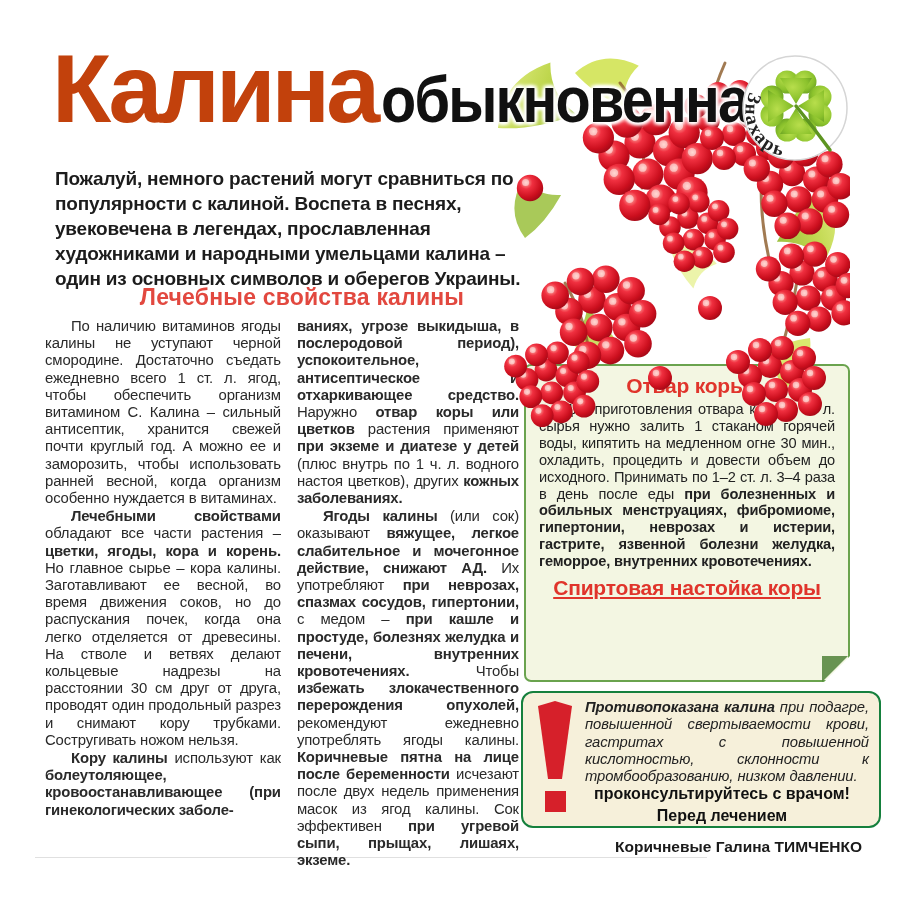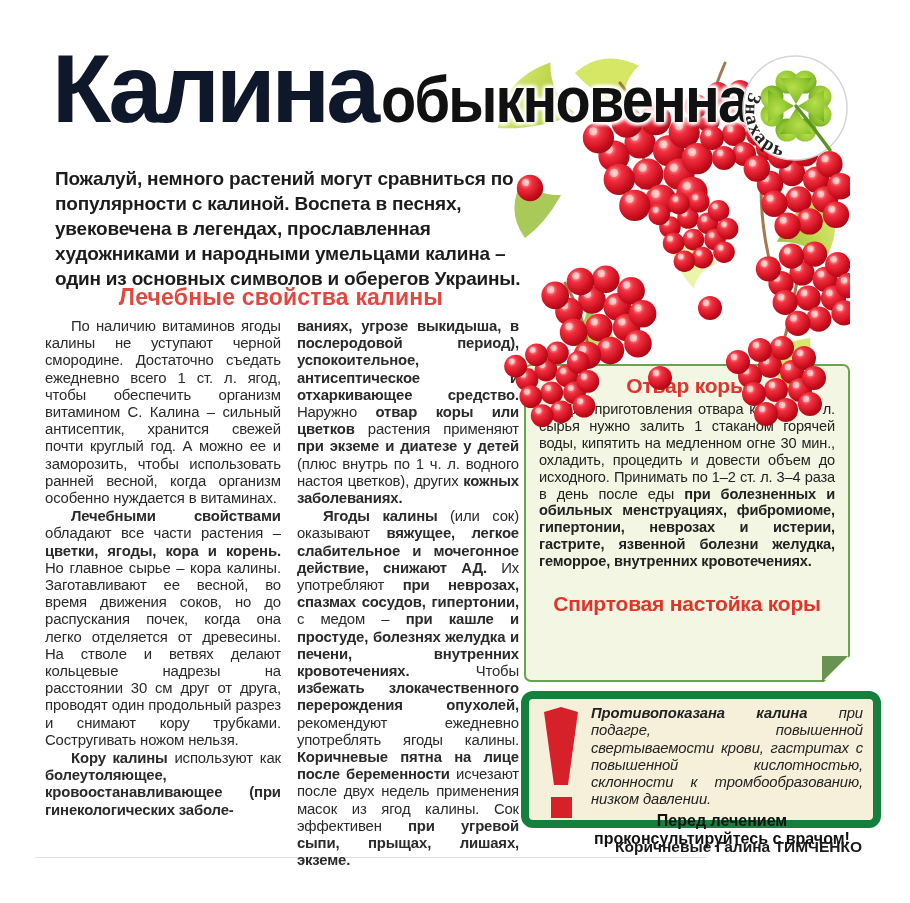--- a/index.html
+++ b/index.html
@@ -1,33 +1,33 @@
 <!DOCTYPE html>
 <html><head>
 <meta charset="utf-8">
 <style>
   html,body{margin:0;padding:0;background:#fff;}
   .page{position:relative;width:910px;height:903px;background:#ffffff;overflow:hidden;
         font-family:"Liberation Sans","DejaVu Sans",sans-serif;color:#2a2a2a;}
 
   
   .title-row{position:absolute;left:52px;top:40px;z-index:6;white-space:nowrap;}
-  .title-red{font-size:97px;font-weight:bold;color:#0f172a;letter-spacing:-4px;
+  .title-red{font-size:97px;font-weight:bold;color:#c2410c;letter-spacing:-4px;
              font-family:"Liberation Sans",sans-serif;line-height:1;}
   .title-black{font-size:64px;font-weight:bold;color:#111;letter-spacing:-2px;line-height:1;
                display:inline-block;transform:scaleX(.9);transform-origin:left bottom;
                text-shadow:0 0 5px #fff,0 0 7px #fff,2px 2px 4px #fff,-2px -2px 4px #fff,2px -2px 4px #fff,-2px 2px 4px #fff;}
 
   
   .intro{position:absolute;left:55px;top:166px;width:482px;z-index:6;
          font-size:19px;font-weight:bold;line-height:25px;color:#1c1c1c;letter-spacing:-.2px;
          text-shadow:0 0 4px #fff,0 0 6px #fff;}
 
   
-  .section-heading{position:absolute;left:81px;top:284px;width:400px;z-index:6;text-align:center;
+  .section-heading{position:absolute;left:102px;top:284px;width:400px;z-index:6;text-align:center;
          font-size:23px;font-weight:bold;color:#e2483f;letter-spacing:.2px;}
 
   
   .columns{position:absolute;left:45px;top:318px;width:474px;display:flex;gap:16px;z-index:3;}
   .col{text-align:justify;}
   .col-left{width:240px;}
   .col-mid{width:226px;}
   .col p{margin:0 0 1px 0;font-size:14.9px;line-height:17.2px;letter-spacing:-.15px;text-indent:26px;}
   .col p.noindent{text-indent:0;}
 
@@ -42,21 +42,21 @@
             background:#f3f6e2;border:2px solid #6aa34e;border-radius:7px;box-sizing:border-box;
             padding:6px 13px 8px 13px;
             clip-path:polygon(0 0,100% 0,100% calc(100% - 26px),calc(100% - 26px) 100%,0 100%);}
   .fold{position:absolute;left:822px;top:656px;width:0;height:0;z-index:2;
         border-left:26px solid #4f8138;border-bottom:26px solid transparent;opacity:.85;}
   .recipe-heading{font-size:21px;font-weight:bold;color:#e0342b;text-align:center;margin:2px 0 3px 0;letter-spacing:-.2px;}
   .recipe-text{font-size:14.6px;line-height:16.9px;text-align:justify;text-indent:24px;margin:0;color:#222;letter-spacing:-.15px;}
 
   
   .warnbox{position:absolute;left:521px;top:691px;width:360px;height:137px;z-index:5;
-           background:#f6f0da;border:8px solid #15803d;border-radius:12px;box-sizing:border-box;}
+           background:#f6f0da;border:2px solid #15803d;border-radius:12px;box-sizing:border-box;}
   .warn-icon{position:absolute;left:8px;top:6px;}
   .warn-text{margin:6px 10px 0 62px;font-size:14.8px;line-height:17.3px;font-style:italic;
              color:#222;text-align:justify;letter-spacing:-.1px;}
   .warn-footer{margin:3px 10px 0 52px;text-align:center;font-weight:bold;font-size:16px;line-height:18.5px;color:#111;}
 
   
   .credit{position:absolute;right:48px;top:838px;font-size:15.5px;font-weight:bold;color:#1a1a1a;z-index:6;}
   .scan-edge{position:absolute;left:35px;top:857px;width:672px;height:1px;background:#c6c6c6;opacity:.55;}
 </style>
 </head>
@@ -178,30 +178,30 @@
     </div>
     <div class="col col-mid">
       <p class="noindent"><span style="font-weight: bold;">ваниях, угрозе выкидыша, в послеродовой период), успокоительное, антисептическое и отхаркивающее средство.</span><span> Наружно </span><span style="font-weight: bold;">отвар коры или цветков</span><span> растения применяют </span><span style="font-weight: bold;">при экземе и диатезе у детей</span><span> (плюс внутрь по 1 ч. л. водного настоя цветков), других </span><span style="font-weight: bold;">кожных заболеваниях.</span></p>
       <p><span style="font-weight: bold;">Ягоды калины</span><span> (или сок) оказывают </span><span style="font-weight: bold;">вяжущее, легкое слабительное и мочегонное действие, снижают АД.</span><span> Их употребляют </span><span style="font-weight: bold;">при неврозах, спазмах сосудов, гипертонии,</span><span> с медом – </span><span style="font-weight: bold;">при кашле и простуде, болезнях желудка и печени, внутренних кровотечениях.</span><span> Чтобы </span><span style="font-weight: bold;">избежать злокачественного перерождения опухолей,</span><span> рекомендуют ежедневно употреблять ягоды калины. </span><span style="font-weight: bold;">Коричневые пятна на лице после беременности</span><span> исчезают после двух недель применения масок из ягод калины. Сок эффективен </span><span style="font-weight: bold;">при угревой сыпи, прыщах, лишаях, экземе.</span></p>
     </div>
   </div>
 
   <div class="greenbox">
     <div class="recipe-heading">Отвар коры</div>
     <p class="recipe-text"><span>Для приготовления отвара коры 1 ст. л. сырья нужно залить 1 стаканом горячей воды, кипятить на медленном огне 30 мин., охладить, процедить и довести объем до исходного. Принимать по 1–2 ст. л. 3–4 раза в день после еды </span><span style="font-weight: bold;">при болезненных и обильных менструациях, фибромиоме, гипертонии, неврозах и истерии, гастрите, язвенной болезни желудка, геморрое, внутренних кровотечениях.</span></p>
-    <div class="recipe-heading" style="margin-top:22px;">Спиртовая настойка коры</div>
+    <div class="recipe-heading" style="margin-top:6px;text-decoration:underline;">Спиртовая настойка коры</div>
   </div>
   <div class="fold"></div>
 
   <div class="warnbox">
     <svg class="warn-icon" width="48" height="122" viewBox="0 0 48 122">
       <polygon points="24,2 41,7 31,80 17,80 7,7" fill="#d6202a"></polygon>
       <rect x="14" y="92" width="21" height="21" fill="#d6202a"></rect>
     </svg>
     <p class="warn-text"><span style="font-weight: bold; font-style: italic;">Противопоказана калина</span><span style="font-style: italic;"> при подагре, повышенной свертываемости крови, гастритах с повышенной кислотностью, склонности к тромбообразованию, низком давлении.</span></p>
+    <div class="warn-footer" style="margin-top:0;">проконсультируйтесь с врачом!</div>
     <div class="warn-footer">Перед лечением</div>
-    <div class="warn-footer" style="margin-top:0;">проконсультируйтесь с врачом!</div>
   </div>
 
   <div class="credit">Коричневые Галина ТИМЧЕНКО</div>
   <div class="scan-edge"></div>
 
 </div>
 
 </body></html>

